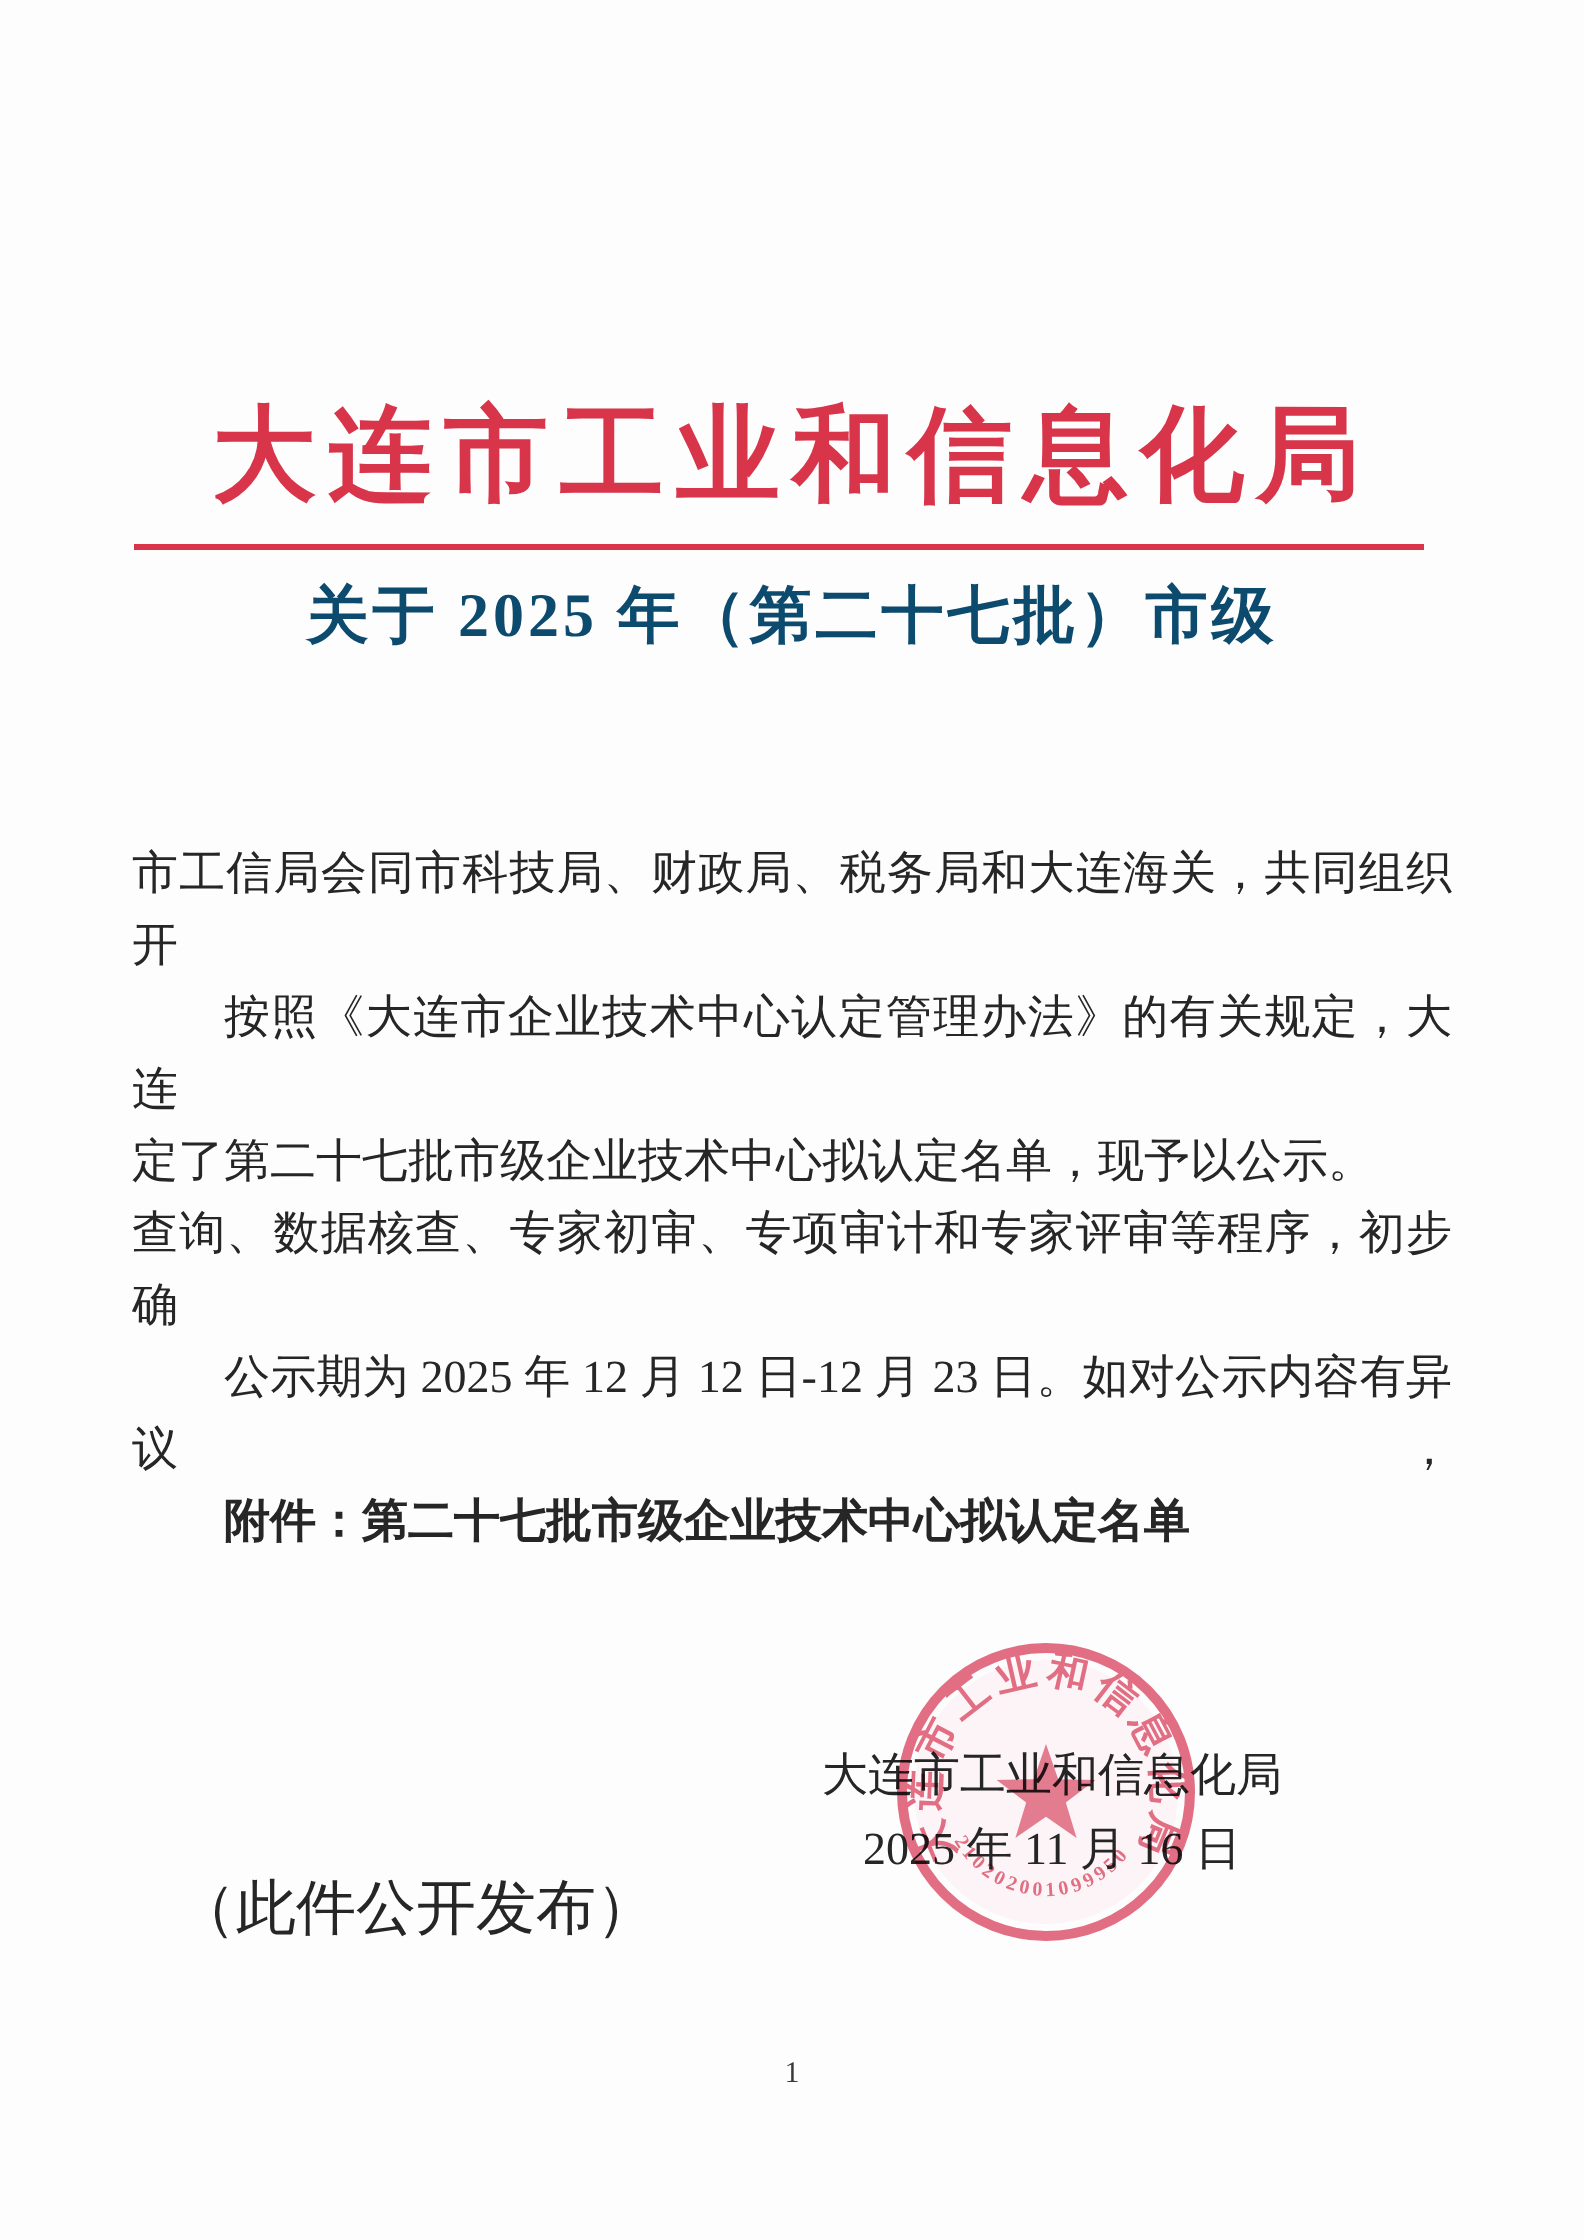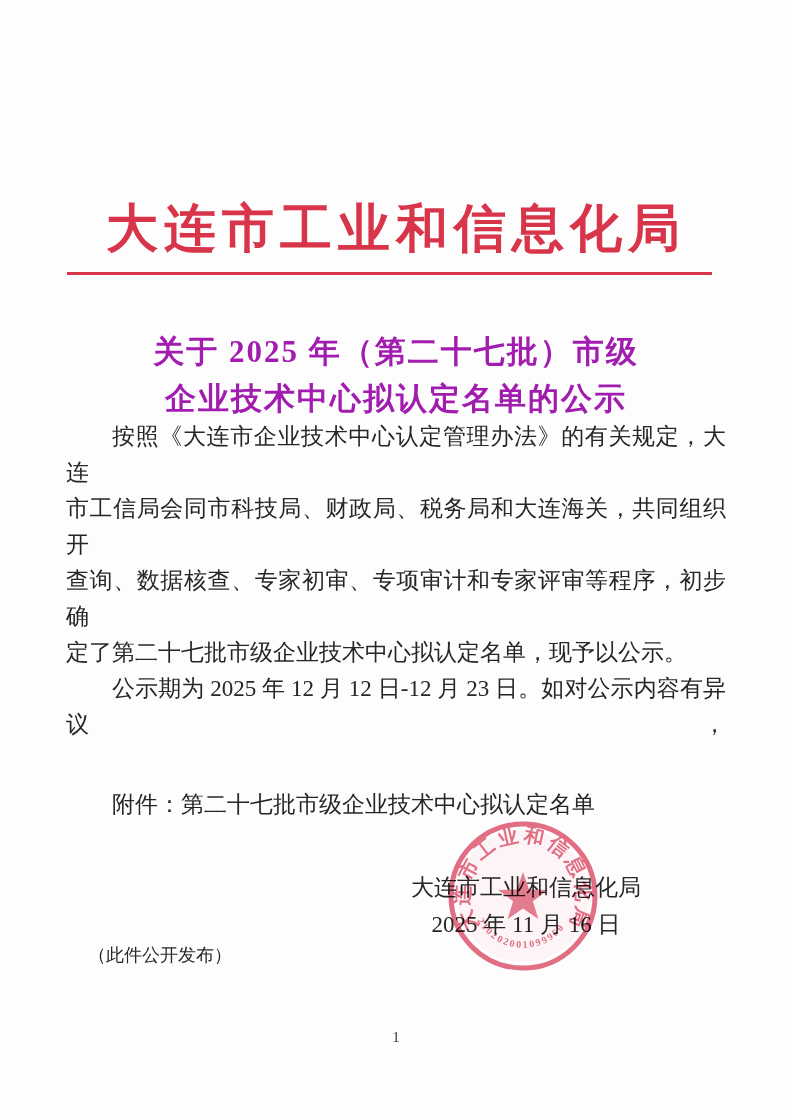--- a/index.html
+++ b/index.html
@@ -26,43 +26,42 @@
     width:645px;height:3px;
     background:#d8354b;
     box-shadow:0 5px 0 -4px #e0697c;
   }
   .doc-title{
     position:absolute;top:284px;left:0;right:0;
     text-align:center;
     font-size:31px;line-height:47px;
     font-weight:bold;
     letter-spacing:2px;
-    color:#a21caf;
-    margin-top:44px;
+    color:#0c4a6e;
   }
   .body-block{
     position:absolute;top:419px;left:66px;
     width:660px;
     font-size:23px;line-height:36px;
     color:#262626;
   }
   .bl{width:660px;white-space:nowrap;}
   .jl{white-space:normal;text-align:justify;text-align-last:justify;}
   .indent{text-indent:2em;}
-  .attachment{margin-top:44px;}
+  .attachment{font-weight:bold;}
   .signature{
     position:absolute;top:870px;left:406px;width:240px;
     text-align:center;
     font-size:23px;line-height:36.5px;
     color:#262626;
     white-space:nowrap;
   }
   .footer-note{
     position:absolute;top:937px;left:88px;
-    font-size:18px;line-height:36px;
+    font-size:30px;line-height:36px;
     color:#262626;
   }
   .page-number{
     position:absolute;top:1029px;left:0;right:0;
     text-align:center;
     font-size:15px;color:#3a3a3a;
   }
   .seal{
     position:absolute;left:444px;top:817px;
     width:158px;height:158px;
@@ -78,28 +77,27 @@
 <body>
 
 <div class="page">
 
   <div class="org-title">大连市工业和信息化局</div>
 
   <div class="red-rule"></div>
 
   <div class="doc-title">
     <div>关于 2025 年（第二十七批）市级</div>
-    <div>企业技术中心拟认定名单的公示</div>
   </div>
 
   <div class="body-block">
+    <div class="bl jl">市工信局会同市科技局、财政局、税务局和大连海关，共同组织开</div>
     <div class="bl jl indent">按照《大连市企业技术中心认定管理办法》的有关规定，大连</div>
-    <div class="bl jl">市工信局会同市科技局、财政局、税务局和大连海关，共同组织开</div>
+    <div class="bl">定了第二十七批市级企业技术中心拟认定名单，现予以公示。</div>
     <div class="bl jl">查询、数据核查、专家初审、专项审计和专家评审等程序，初步确</div>
-    <div class="bl">定了第二十七批市级企业技术中心拟认定名单，现予以公示。</div>
     <div class="bl jl indent">公示期为 2025 年 12 月 12 日-12 月 23 日。如对公示内容有异议，</div>
     <div class="bl indent attachment">附件：第二十七批市级企业技术中心拟认定名单</div>
   </div>
 
   <div class="signature">
     <div>大连市工业和信息化局</div>
     <div>2025 年 11 月 16 日</div>
   </div>
 
   <div class="footer-note">（此件公开发布）</div>

